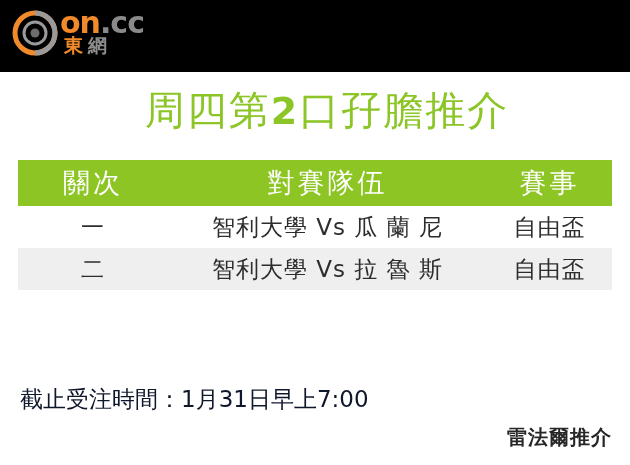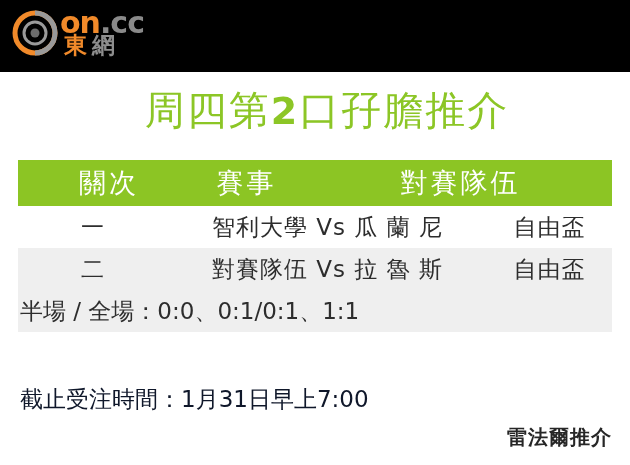--- a/index.html
+++ b/index.html
@@ -47,21 +47,21 @@
     letter-spacing: -1px;
     line-height: 30px;
     font-family: "DejaVu Sans", sans-serif;
   }
   .logo-on { color: #f18a2a; }
   .logo-cc { color: #8a8a8a; }
   .logo-cn {
     position: absolute;
     left: 52px;
     top: 30px;
-    font-size: 23px;
+    font-size: 19px;
     font-weight: bold;
     line-height: 19px;
     letter-spacing: 5px;
     font-family: "DejaVu Sans", sans-serif;
   }
   .logo-cn .c1 { color: #f18a2a; }
   .logo-cn .c2 { color: #8d8d8d; }
 
   
   .page-title {
@@ -89,21 +89,20 @@
     left: 18px;
     top: 160px;
     width: 594px;
   }
   .thead {
     display: flex;
     align-items: center;
     height: 46px;
     background: #8cc524;
     color: #ffffff;
-    padding-left: 16px;
   }
   .thead .cell {
     font-size: 27px;
     letter-spacing: 3px;
     font-family: "DejaVu Sans", sans-serif;
     white-space: nowrap;
   }
   .col-round   { width: 150px; text-align: center; }
   .col-match   { flex: 1;      text-align: center; }
   .col-event   { width: 125px; text-align: center; }
@@ -178,37 +177,36 @@
 </div>
 
 <div class="page-title">
   <span>周四第</span><span class="num">2</span><span>口孖膽推介</span>
 </div>
 
 <div class="tbl">
 
   <div class="thead">
     <div class="cell col-round">關次</div>
+    <div class="cell col-match">對賽隊伍</div>
     <div class="cell col-event">賽事</div>
-    <div class="cell col-match">對賽隊伍</div>
   </div>
 
   <div>
     <div class="trow">
       <div class="cell col-round">一</div>
       <div class="cell col-match">智利大學 Vs 瓜 蘭 尼</div>
       <div class="cell col-event">自由盃</div>
     </div>
   </div>
 
   <div class="band-alt">
     <div class="trow">
       <div class="cell col-round">二</div>
-      <div class="cell col-match">對賽隊伍 Vs 拉 魯 斯</div>
+      <div class="cell col-match">智利大學 Vs 拉 魯 斯</div>
       <div class="cell col-event">自由盃</div>
     </div>
-    <div class="score-line">半場 / 全場：0:0、0:1/0:1、1:1</div>
   </div>
 
 </div>
 
 <div class="deadline">截止受注時間：1月31日早上7:00</div>
 <div class="byline">雷法爾推介</div>
 
 </body></html>

